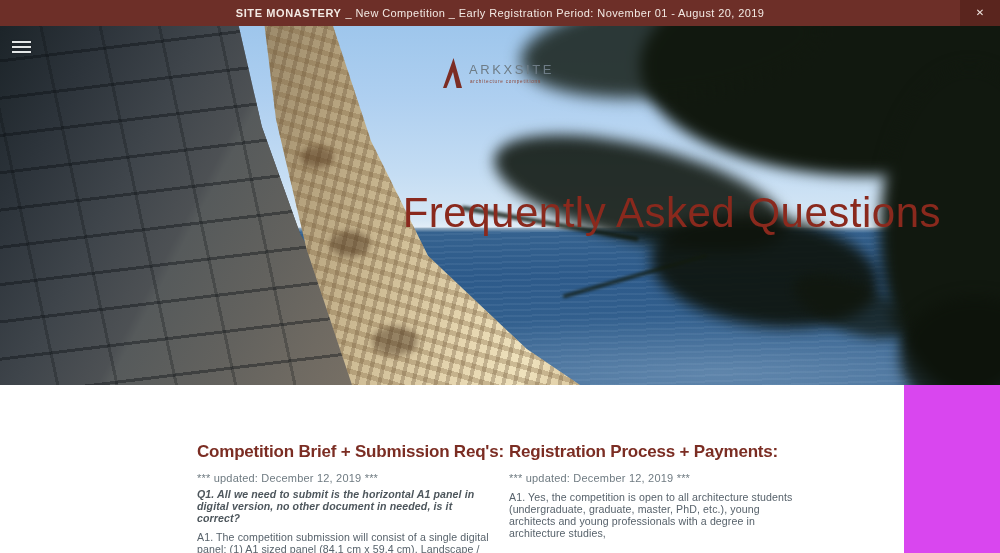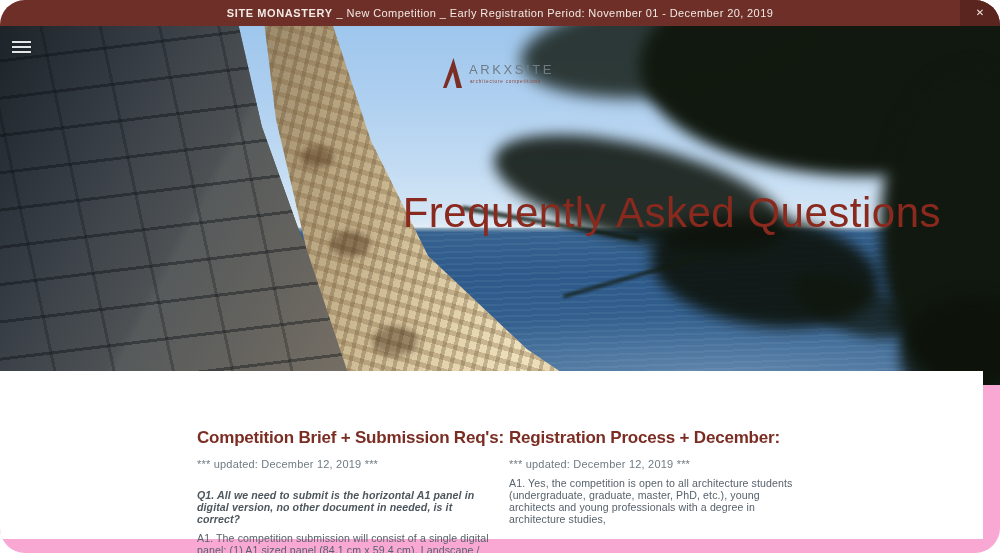--- a/index.html
+++ b/index.html
@@ -1,19 +1,19 @@
 <!DOCTYPE html>
 <html><head>
 <meta charset="utf-8">
 <style>
   * { margin:0; padding:0; box-sizing:border-box; }
   html,body { width:1000px; height:553px; overflow:hidden; background:#fff;
               font-family:"Liberation Sans", sans-serif; }
 
-  .page { position:relative; width:1000px; height:553px; overflow:hidden; background:#f9a8d4;border-radius:25px; }
+  .page { position:relative; width:1000px; height:553px; overflow:hidden; background:#d946ef; }
 
   
   .banner { position:absolute; top:0; left:0; width:1000px; height:26px;
             background:#6d2f28; color:#f3e9e3; display:flex; align-items:center;
             justify-content:center; font-size:11px; letter-spacing:.4px; }
   .banner b { font-weight:bold; margin-right:4px; letter-spacing:.6px; }
   .banner-close { position:absolute; top:0; right:0; width:40px; height:26px;
                   background:#5a251e; border:none; color:#f3e9e3; font-size:10px;
                   line-height:26px; text-align:center; cursor:pointer; }
 
@@ -67,38 +67,38 @@
   
   .logo { position:absolute; left:50%; top:31px; transform:translateX(-50%); cursor:pointer; }
   .logo svg text { font-family:"Liberation Sans", sans-serif; }
 
   
   .hero-title { position:absolute; left:50%; top:163px; transform:translateX(-51%);
                 width:900px; text-align:right; color:#8a291d; font-size:42px;
                 font-weight:300; letter-spacing:.5px; white-space:nowrap; }
 
   
-  .content { position:absolute; top:371px; left:0; width:983px; height:168px; background:#fff; }
+  .content { position:absolute; top:385px; left:0; width:904px; height:168px; background:#fff; }
   .grid { position:absolute; left:197px; top:57px; display:flex; gap:12px; }
   .col { width:300px; }
   .col h2 { color:#7b2d23; font-size:17px; font-weight:600; letter-spacing:-.2px;
             white-space:nowrap; }
   .updated { margin-top:10px; color:#6f7b82; font-size:11px; letter-spacing:.2px; }
   .qa { font-size:10.6px; line-height:1.14; letter-spacing:.1px; }
-  .question { margin-top:19px; color:#4d565c; font-weight:bold; font-style:italic; }
+  .question { margin-top:4px; color:#4d565c; font-weight:bold; font-style:italic; }
   .answer { margin-top:7px; color:#57626b; }
 </style>
 </head>
 <body>
 
 <div class="page">
 
   <div class="banner">
     <b>SITE MONASTERY</b>
-    <span>_ New Competition _ Early Registration Period: November 01 - December 20, 2019</span>
+    <span>_ New Competition _ Early Registration Period: November 01 - August 20, 2019</span>
     <button class="banner-close">✕</button>
   </div>
 
   <div class="hero">
     <div class="sea-glint"></div>
 
     <div class="rock-gray"></div>
     <div class="rock-tan"></div>
     <div class="rubble rb1"></div>
     <div class="rubble rb2"></div>
@@ -137,21 +137,21 @@
     <div class="grid">
 
       <div class="col">
         <h2>Competition Brief + Submission Req's:</h2>
         <p class="updated">*** updated: December 12, 2019 ***</p>
         <p class="qa question">Q1. All we need to submit is the horizontal A1 panel in digital version, no other document in needed, is it correct?</p>
         <p class="qa answer">A1. The competition submission will consist of a single digital panel: (1) A1 sized panel (84,1 cm x 59,4 cm), Landscape /</p>
       </div>
 
       <div class="col">
-        <h2>Registration Process + December:</h2>
+        <h2>Registration Process + Payments:</h2>
         <p class="updated">*** updated: December 12, 2019 ***</p>
         <p class="qa answer">A1. Yes, the competition is open to all architecture students (undergraduate, graduate, master, PhD, etc.), young architects and young professionals with a degree in architecture studies,</p>
       </div>
 
     </div>
   </div>
 
 </div>
 
 </body></html>

